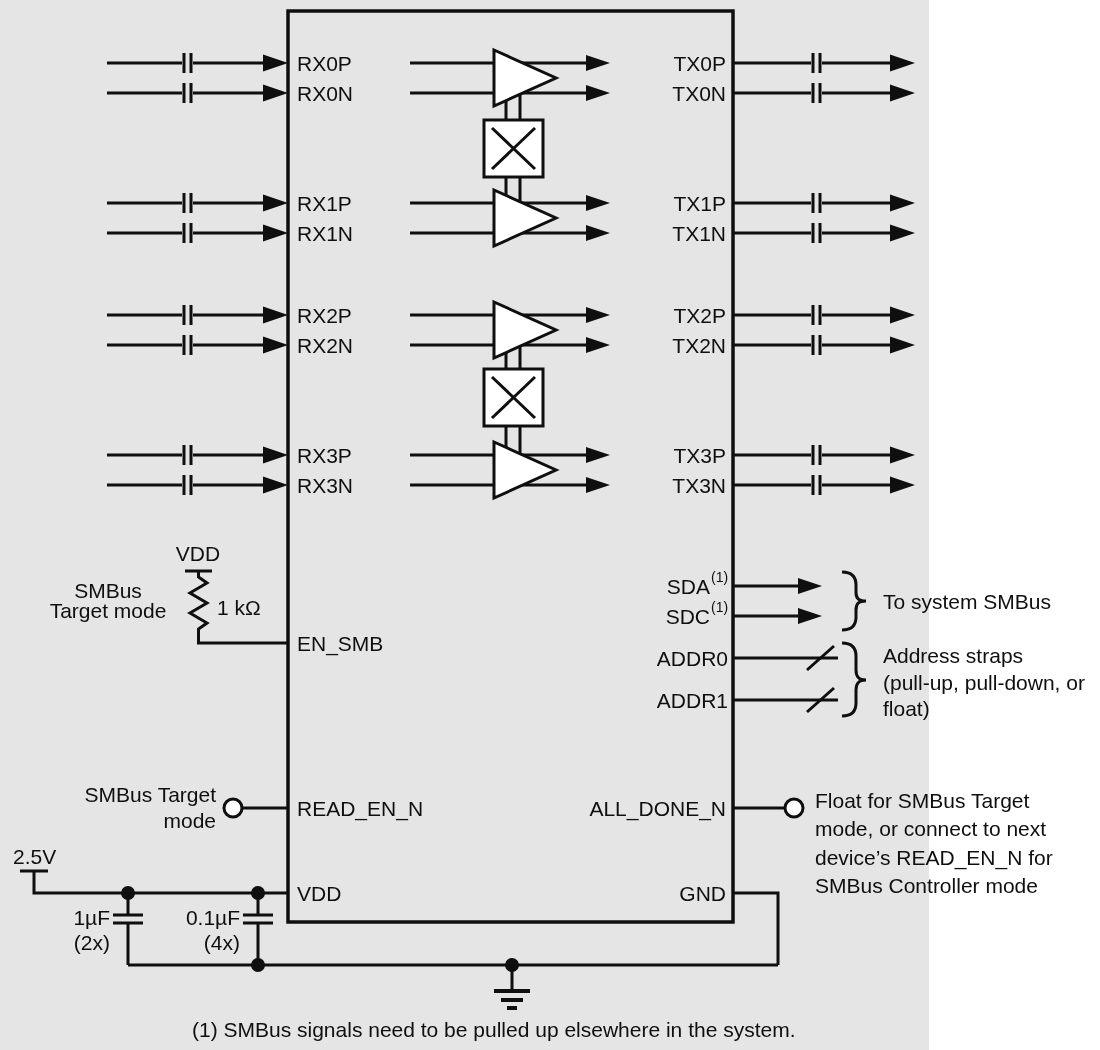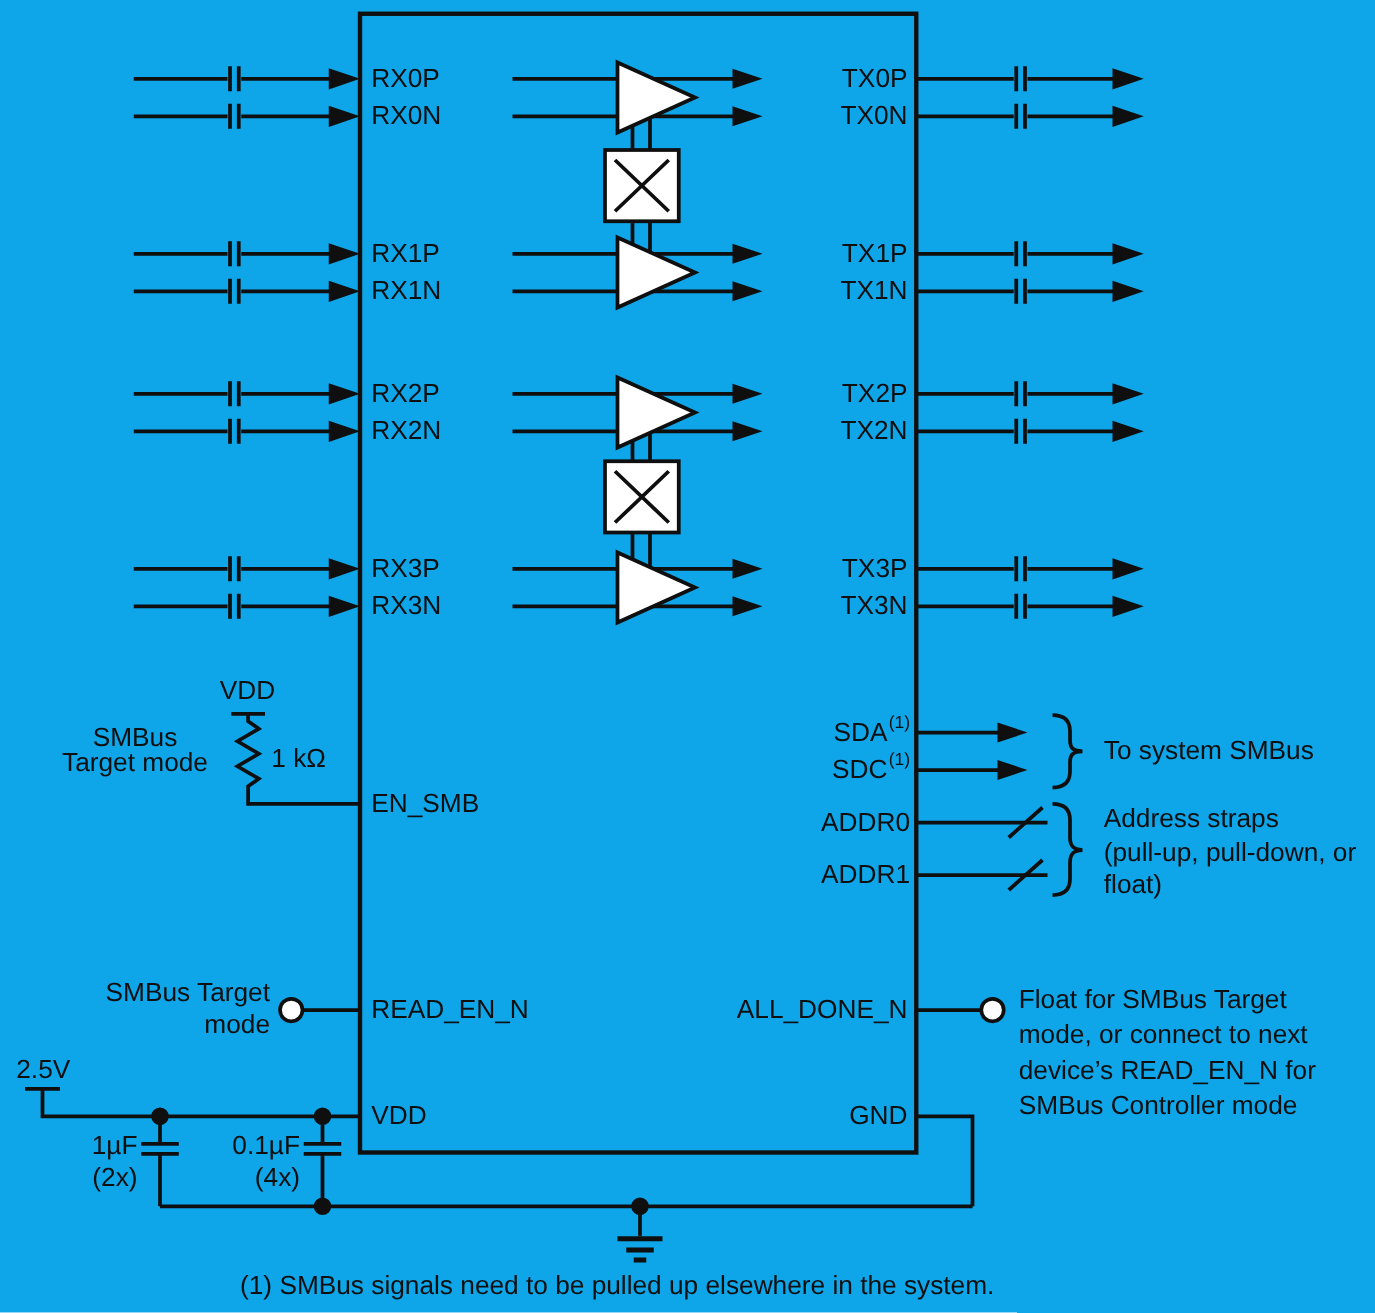--- a/index.html
+++ b/index.html
@@ -1,16 +1,16 @@
 <!DOCTYPE html>
 <html><head>
 <meta charset="utf-8">
 <style>
   html,body{margin:0;padding:0;background:#ffffff;}
-  .stage{width:1100px;height:1050px;position:relative;background:#0ea5e9;}
+  .stage{width:929px;height:1050px;position:relative;background:#e5e5e5;}
   svg{display:block;}
   .w{stroke:#0f0f0f;stroke-width:3;fill:none;stroke-linecap:butt;}
   .ic{stroke:#0f0f0f;stroke-width:3.5;fill:none;}
   .sym{fill:#ffffff;stroke:#0f0f0f;stroke-width:3;stroke-linejoin:miter;}
   .ah{fill:#0f0f0f;stroke:none;}
   .dot{fill:#0f0f0f;stroke:none;}
   .gb{stroke:#0f0f0f;stroke-width:4;fill:none;}
   text{font-family:"Liberation Sans",sans-serif;font-size:21px;fill:#0f0f0f;dominant-baseline:central;}
   .sup{font-size:14px;}
   .end{text-anchor:end;}

